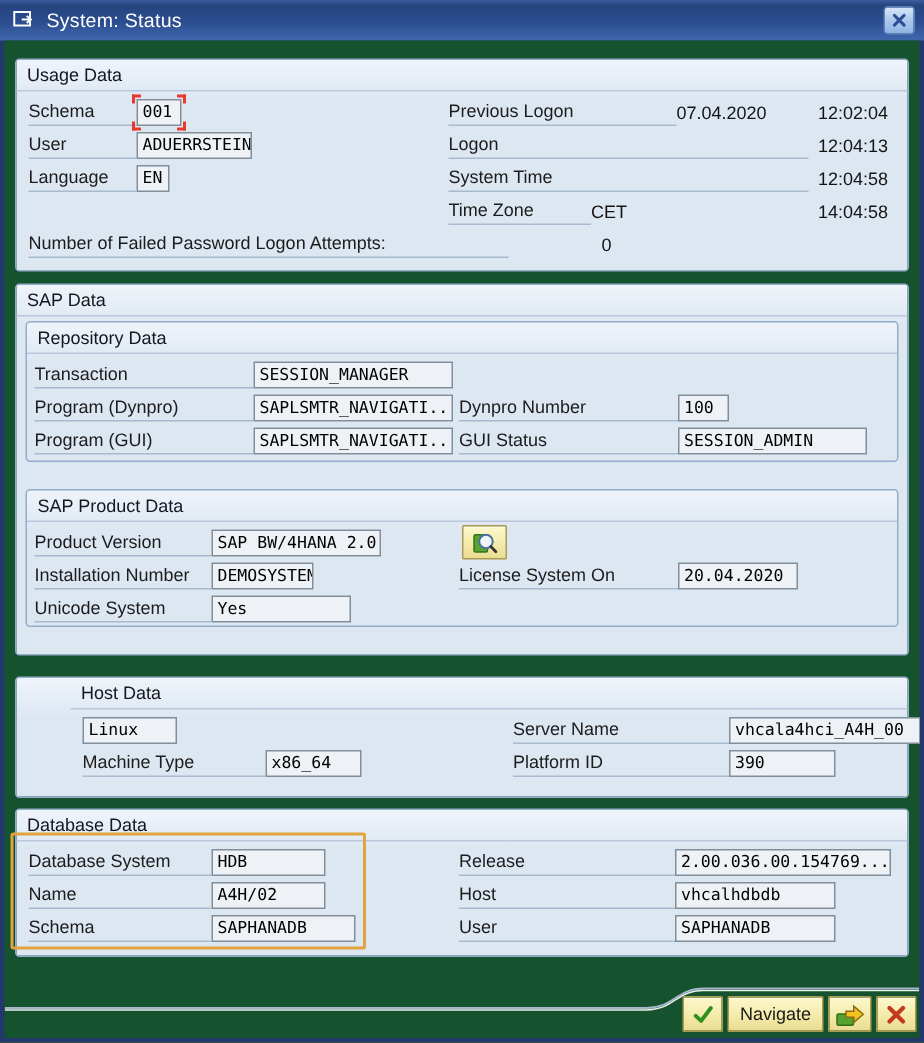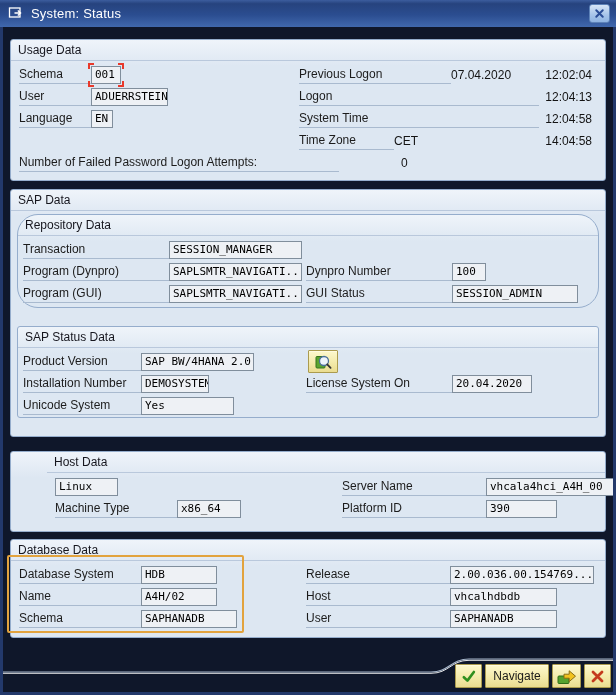--- a/index.html
+++ b/index.html
@@ -20,21 +20,21 @@
   .title-text{ color:#ffffff; font-size:13px; letter-spacing:.2px; flex:1; }
   .close-btn{
     width:21px; height:19px; border:1px solid #5d82b8; border-radius:3px;
     background:linear-gradient(180deg,#d6e5f6 0%,#a9c6ea 55%,#8fb4e2 100%);
     display:flex; align-items:center; justify-content:center; cursor:default;
   }
 
   
   .content{
     position:absolute; left:3px; right:3px; top:27px; bottom:3px;
-    background:#0f172a; overflow:hidden;
+    background:#14532d; overflow:hidden;
   }
   .group{
     position:absolute; left:7px; width:596px;
     border:1px solid #95adcc; border-radius:3px;
     background:linear-gradient(180deg,#eff4fa 0%,#dde7f2 26px,#dde7f2 100%);
   }
   .subgroup{
     position:absolute; left:6px; right:6px;
     border:1px solid #95adcc; border-radius:3px;
     background:linear-gradient(180deg,#eff4fa 0%,#dde7f2 26px,#dde7f2 100%);
@@ -160,21 +160,21 @@
         <div class="row">
           <span class="lbl" style="width:320px">Number of Failed Password Logon Attempts:</span>
           <span class="val" style="margin-left:62px">0</span>
         </div>
       </div>
     </div>
 
     <div class="group" style="top:162px;height:248px;">
       <div class="group-hd">SAP Data</div>
 
-      <div class="subgroup" style="top:24px;height:94px;border-radius:21px;">
+      <div class="subgroup" style="top:24px;height:94px;">
         <div class="group-hd">Repository Data</div>
         <div class="group-bd">
           <div class="row">
             <span class="lbl" style="width:146px">Transaction</span>
             <span class="fld" style="width:133px">SESSION_MANAGER</span>
           </div>
           <div class="row">
             <span class="lbl" style="width:146px">Program (Dynpro)</span>
             <span class="fld" style="width:133px">SAPLSMTR_NAVIGATI...</span>
             <span class="col2" style="left:283px">
@@ -187,21 +187,21 @@
             <span class="fld" style="width:133px">SAPLSMTR_NAVIGATI...</span>
             <span class="col2" style="left:283px">
               <span class="lbl" style="width:146px">GUI Status</span>
               <span class="fld" style="width:126px">SESSION_ADMIN</span>
             </span>
           </div>
         </div>
       </div>
 
       <div class="subgroup" style="top:136px;height:92px;">
-        <div class="group-hd">SAP Status Data</div>
+        <div class="group-hd">SAP Product Data</div>
         <div class="group-bd">
           <div class="row">
             <span class="lbl" style="width:118px">Product Version</span>
             <span class="fld" style="width:113px">SAP BW/4HANA 2.0</span>
             <span class="sapbtn detail-btn">
               <svg width="20" height="18" viewBox="0 0 20 18">
                 <rect x="3" y="3.5" width="9" height="11.5" rx="1" fill="#5aa32f" stroke="#35741c" stroke-width="1"></rect>
                 <circle cx="11" cy="8" r="4.5" fill="#eef4fa" stroke="#4a6f9a" stroke-width="1.3"></circle>
                 <line x1="14.2" y1="11.3" x2="17.6" y2="14.8" stroke="#333333" stroke-width="1.8" stroke-linecap="round"></line>
               </svg>

